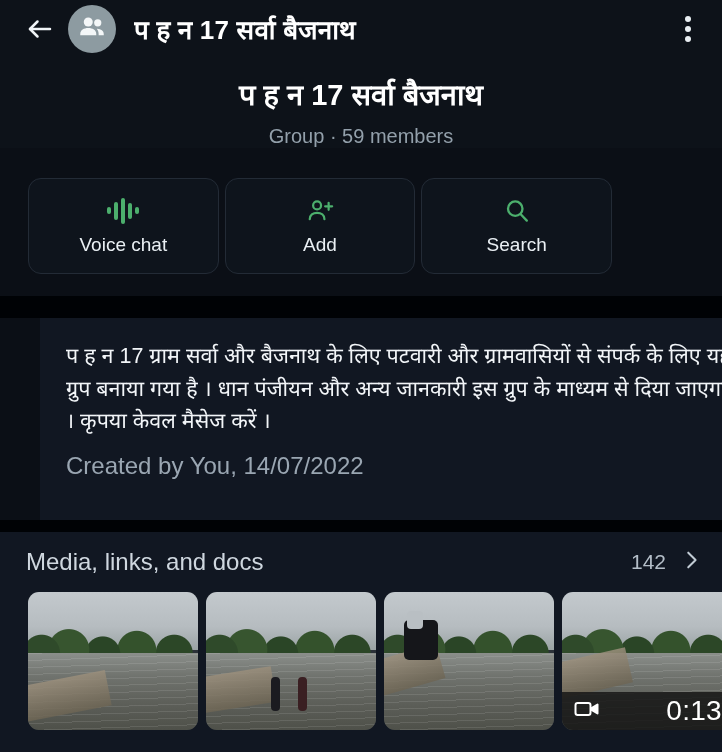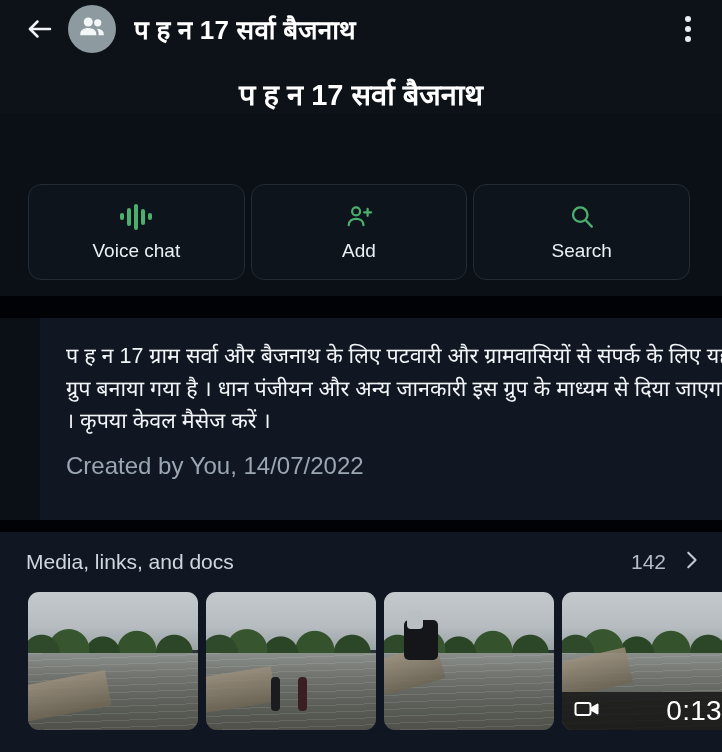--- a/index.html
+++ b/index.html
@@ -103,22 +103,22 @@
     margin-top: 12px;
     color: #93a0ab;
     font-size: 20px;
     font-weight: 400;
   }
 
   
   .actions {
     position: absolute;
     left: 28px;
-    top: 184px;
-    width: 662px;
+    top: 178px;
+    width: 584px;
     display: flex;
     gap: 6px;
   }
   .action-card {
     flex: 1 1 0;
     height: 94px;
     border: 1px solid #232b36;
     border-radius: 13px;
     background: #0e141c;
     display: flex;
@@ -203,21 +203,21 @@
   .media-head {
     height: 60px;
     display: flex;
     align-items: center;
     padding: 0 20px 0 26px;
     box-sizing: border-box;
     cursor: pointer;
   }
   .media-title {
     color: #cfd7df;
-    font-size: 21px;
+    font-size: 24px;
     font-weight: 500;
     flex: 1 1 auto;
   }
   .media-count {
     color: #b4bec8;
     font-size: 21px;
     font-weight: 400;
     margin-right: 14px;
   }
   .media-strip {
@@ -364,20 +364,21 @@
 
     <div class="overflow-btn">
       <i></i>
       <i></i>
       <i></i>
     </div>
   </div>
 
   <div class="identity">
     <div class="group-name">प ह न 17 सर्वा बैजनाथ</div>
+    <div class="group-meta">Group · 59 members</div>
   </div>
 
   <div class="actions">
 
     <div class="action-card">
       <div class="ic">
         <div class="wave">
           <span></span>
             <span></span>
             <span></span>

